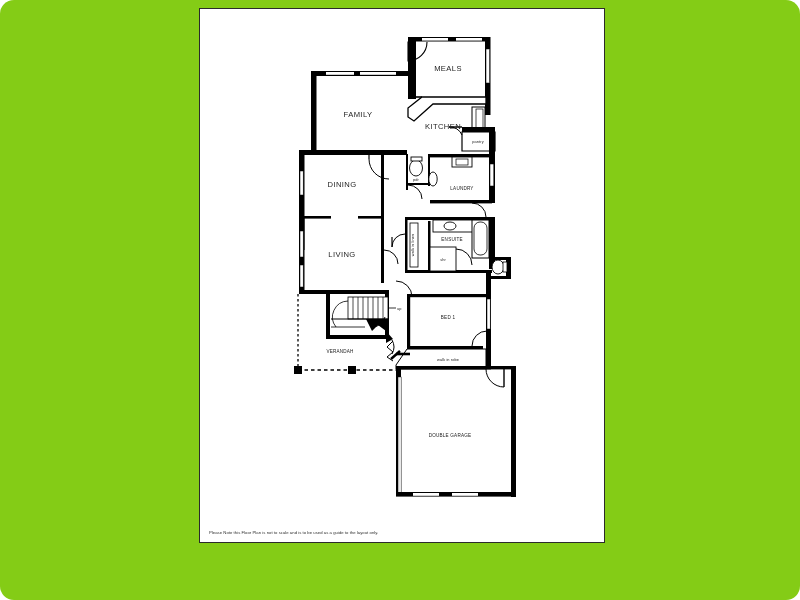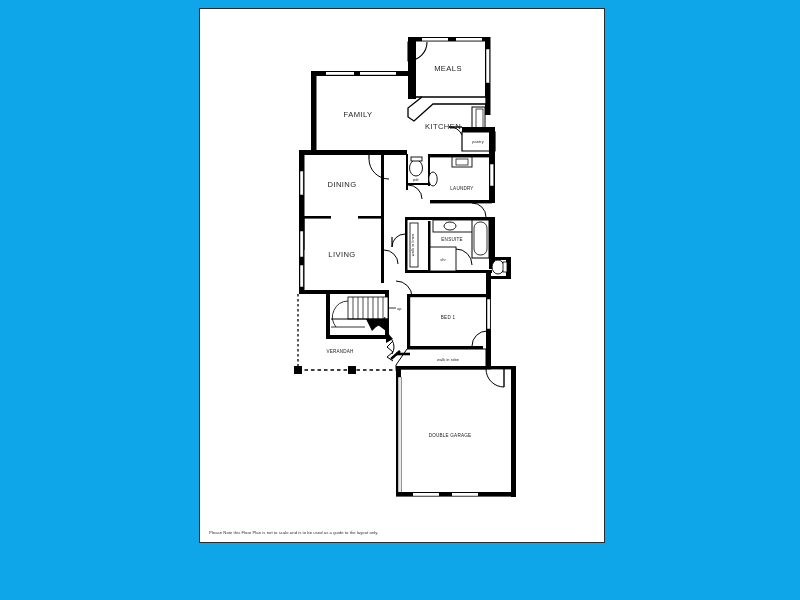--- a/index.html
+++ b/index.html
@@ -13,21 +13,22 @@
     height: 600px;
     font-family: "Liberation Sans", sans-serif;
     overflow: hidden;
     position: relative;
   }
   #page {
     position: absolute;
     left: 0; top: 0;
     width: 800px;
     height: 600px;
-    background: #0ea5e9;
+    background: #84cc16;
+    border-radius: 14px;
   }
   
   .sheet {
     position: absolute;
     left: 199px;
     top: 8px;
     width: 406px;
     height: 535px;
     border: 1px solid #2b2b2b;
     background: #ffffff;

